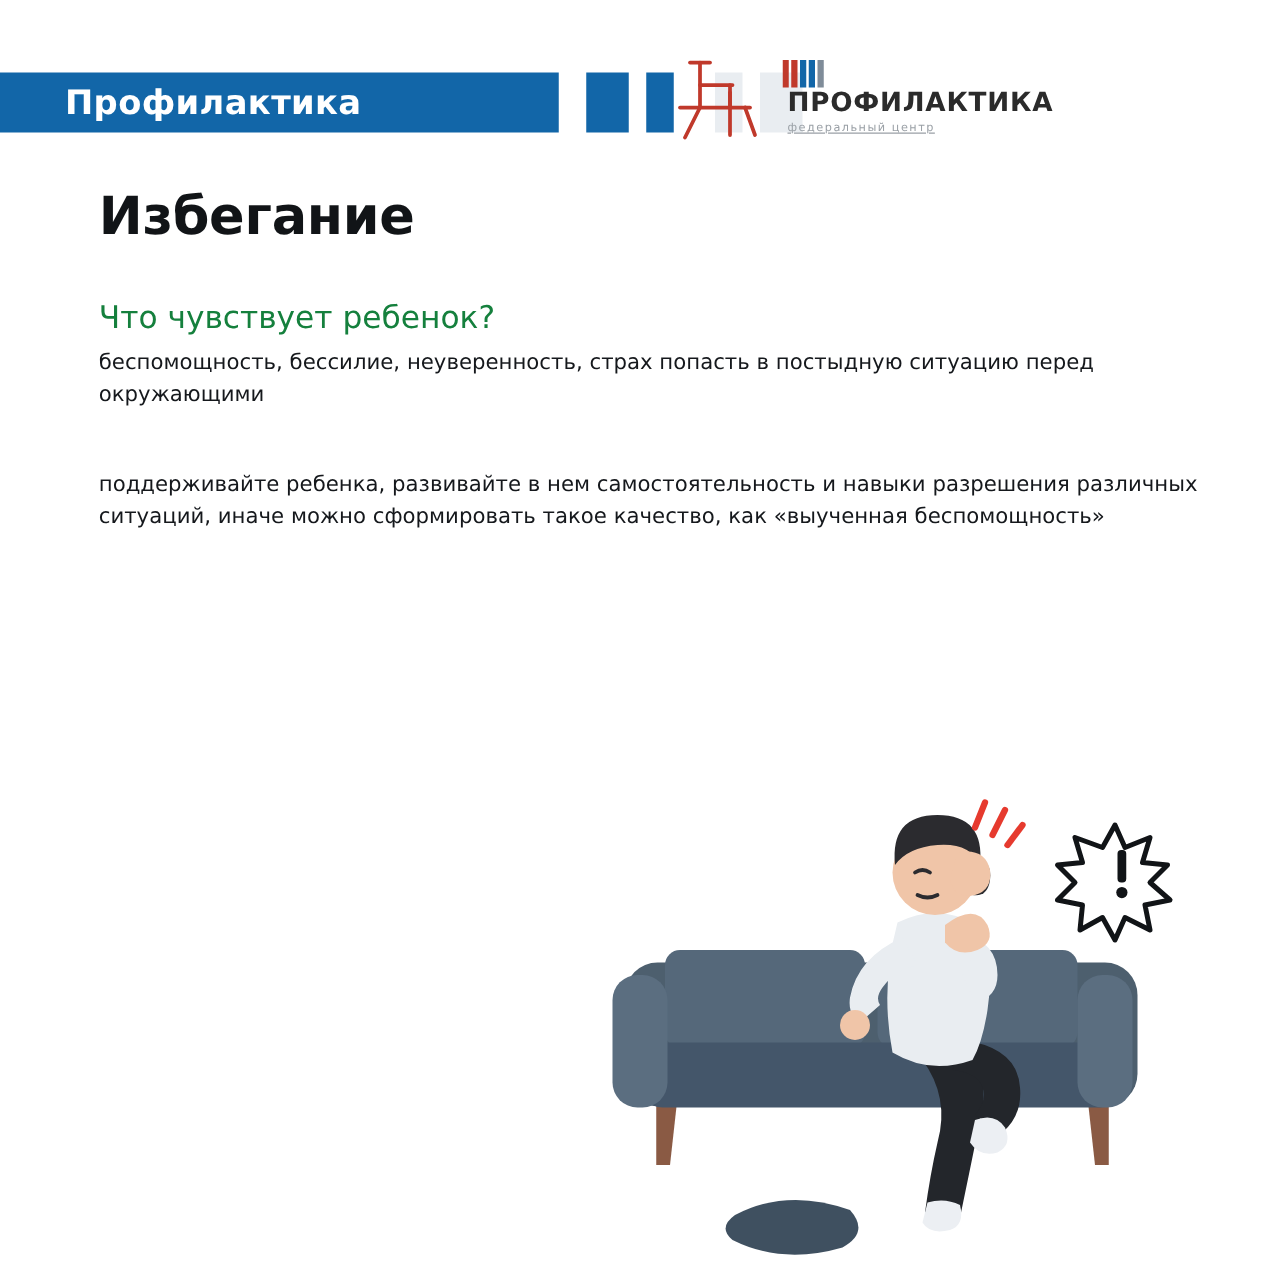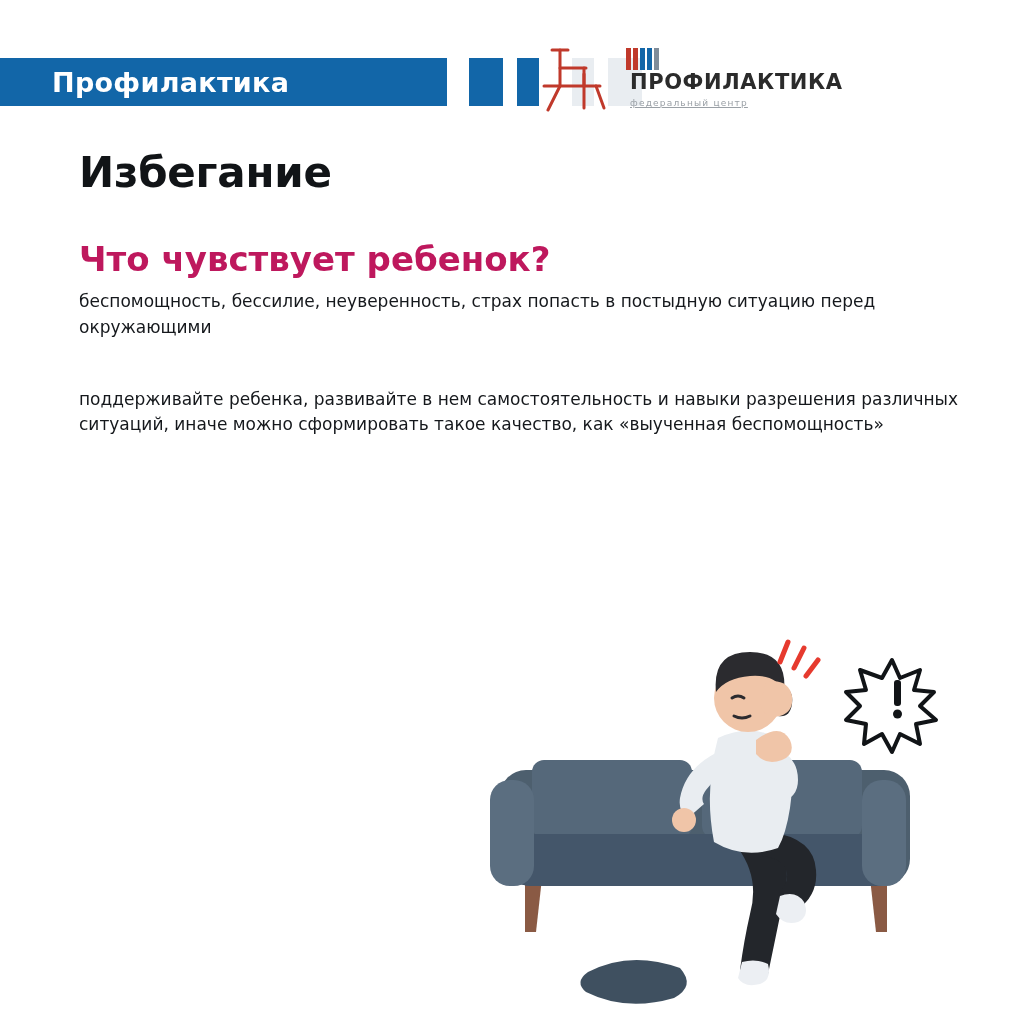--- a/index.html
+++ b/index.html
@@ -110,23 +110,23 @@
     margin-left: 27px;
   }
   h1.headline {
     font-size: 42px;
     font-weight: bold;
     color: #111417;
     margin: 0 0 42px 0;
     letter-spacing: -0.2px;
   }
   .q-label {
-    font-size: 34px;
-    font-weight: bold;
-    color: #be185d;
+    font-size: 25px;
+    font-weight: normal;
+    color: #15803d;
     margin: 0 0 10px 0;
   }
   .body-text {
     font-size: 17px;
     color: #15181c;
     line-height: 1.52;
     margin: 0;
     max-width: 910px;
   }
   .gap {

